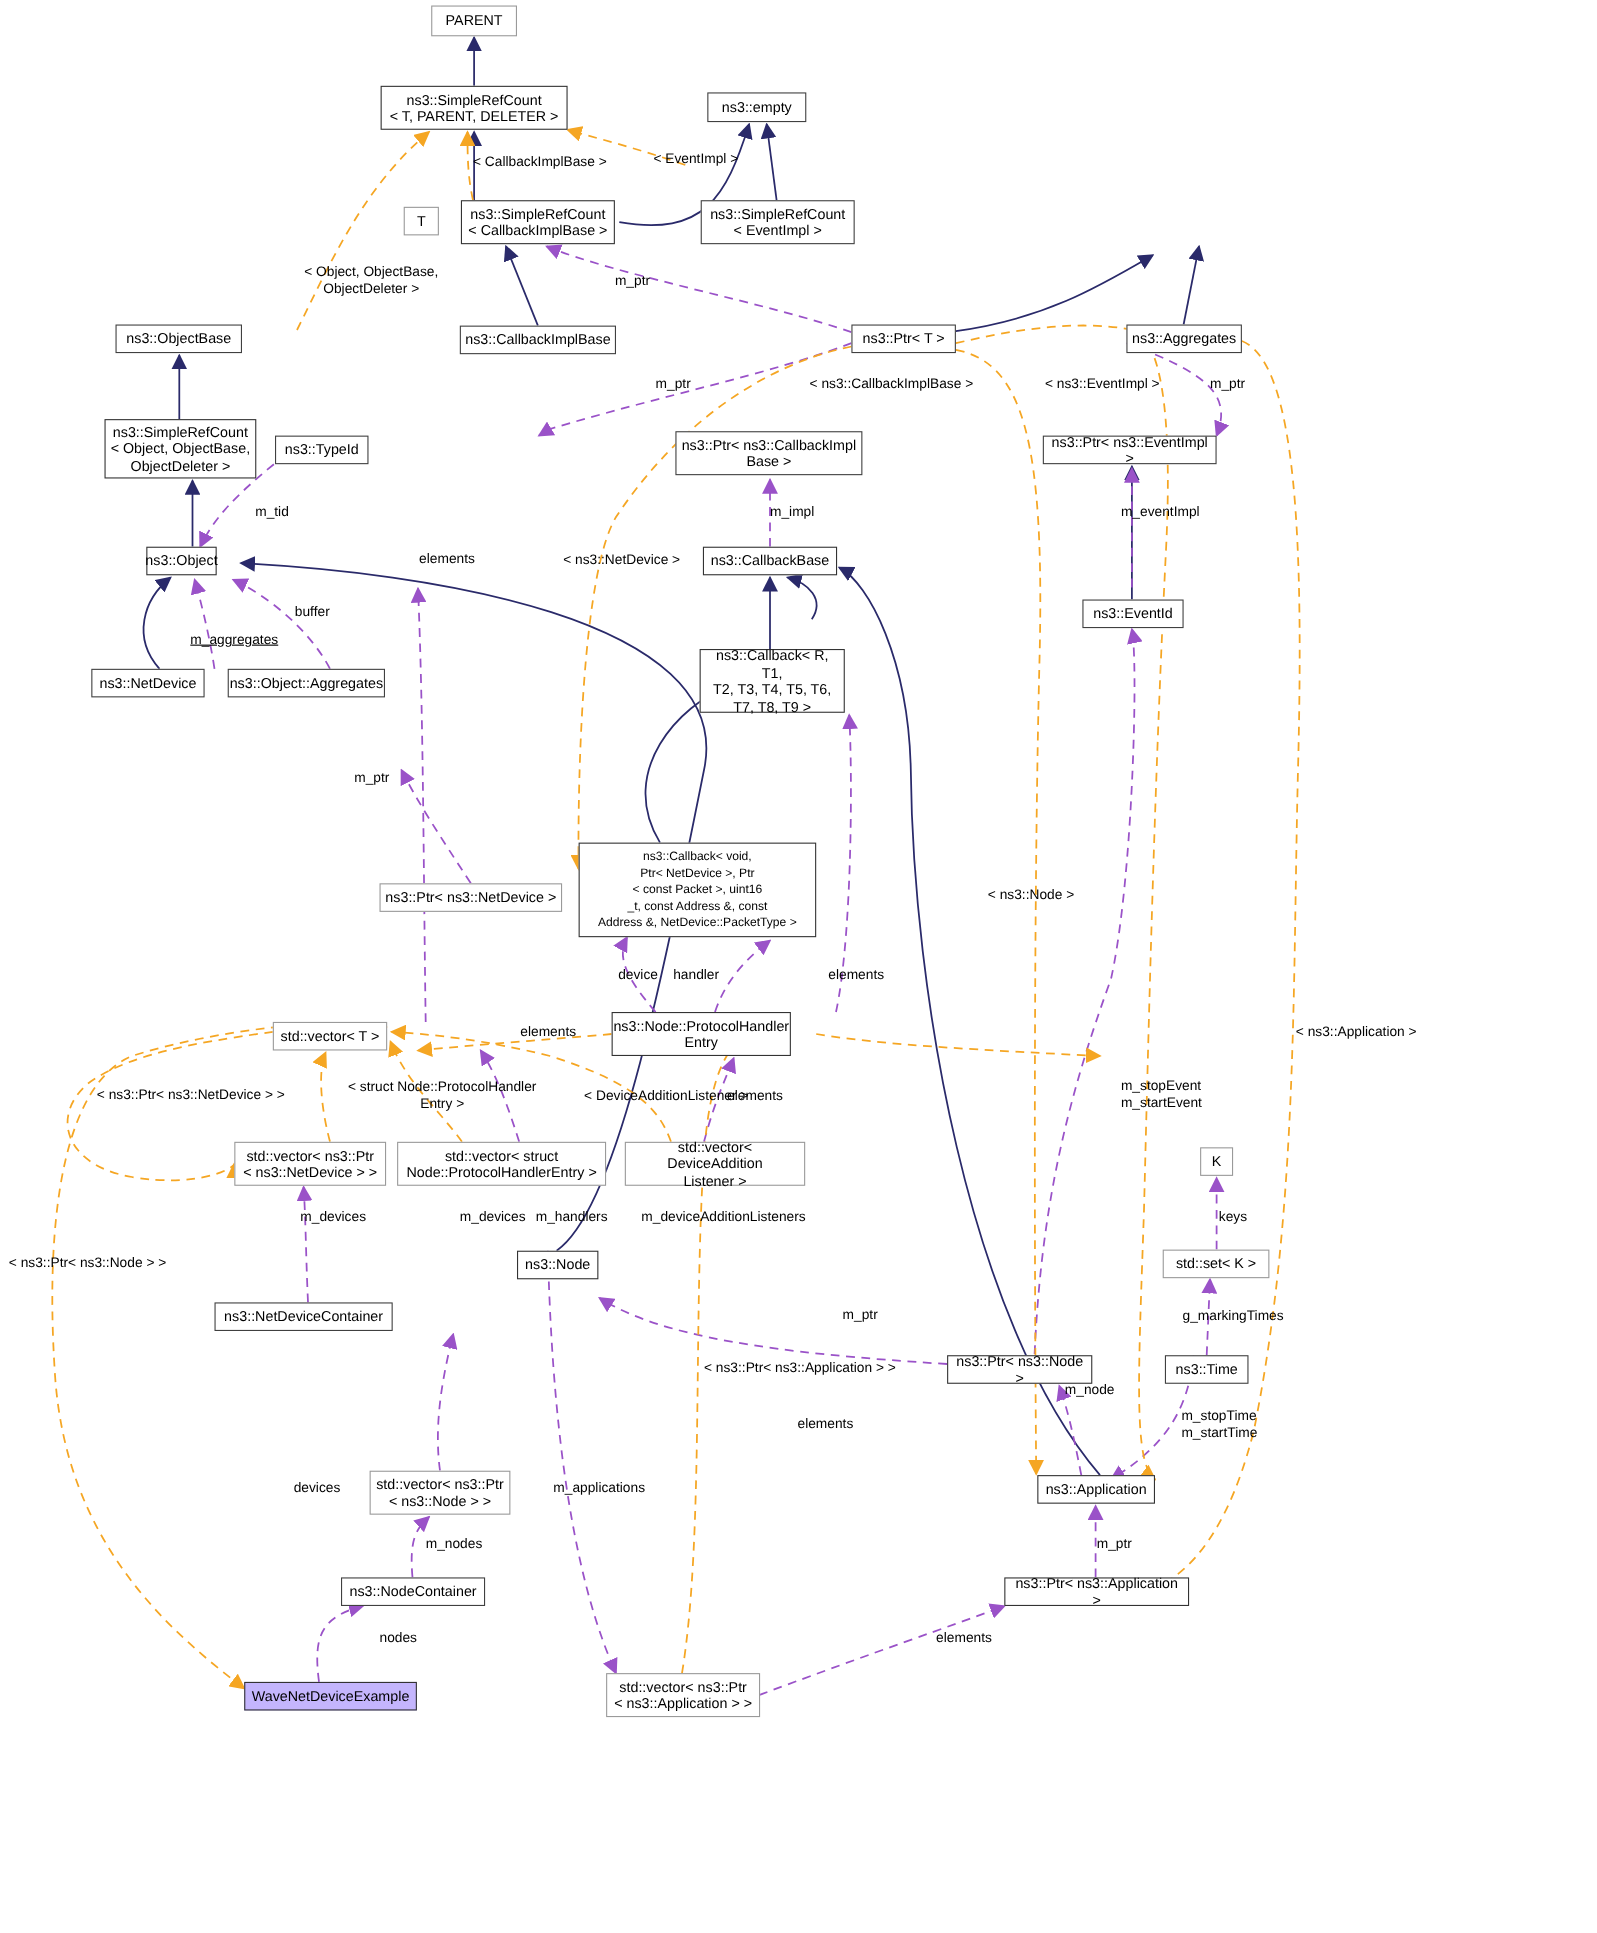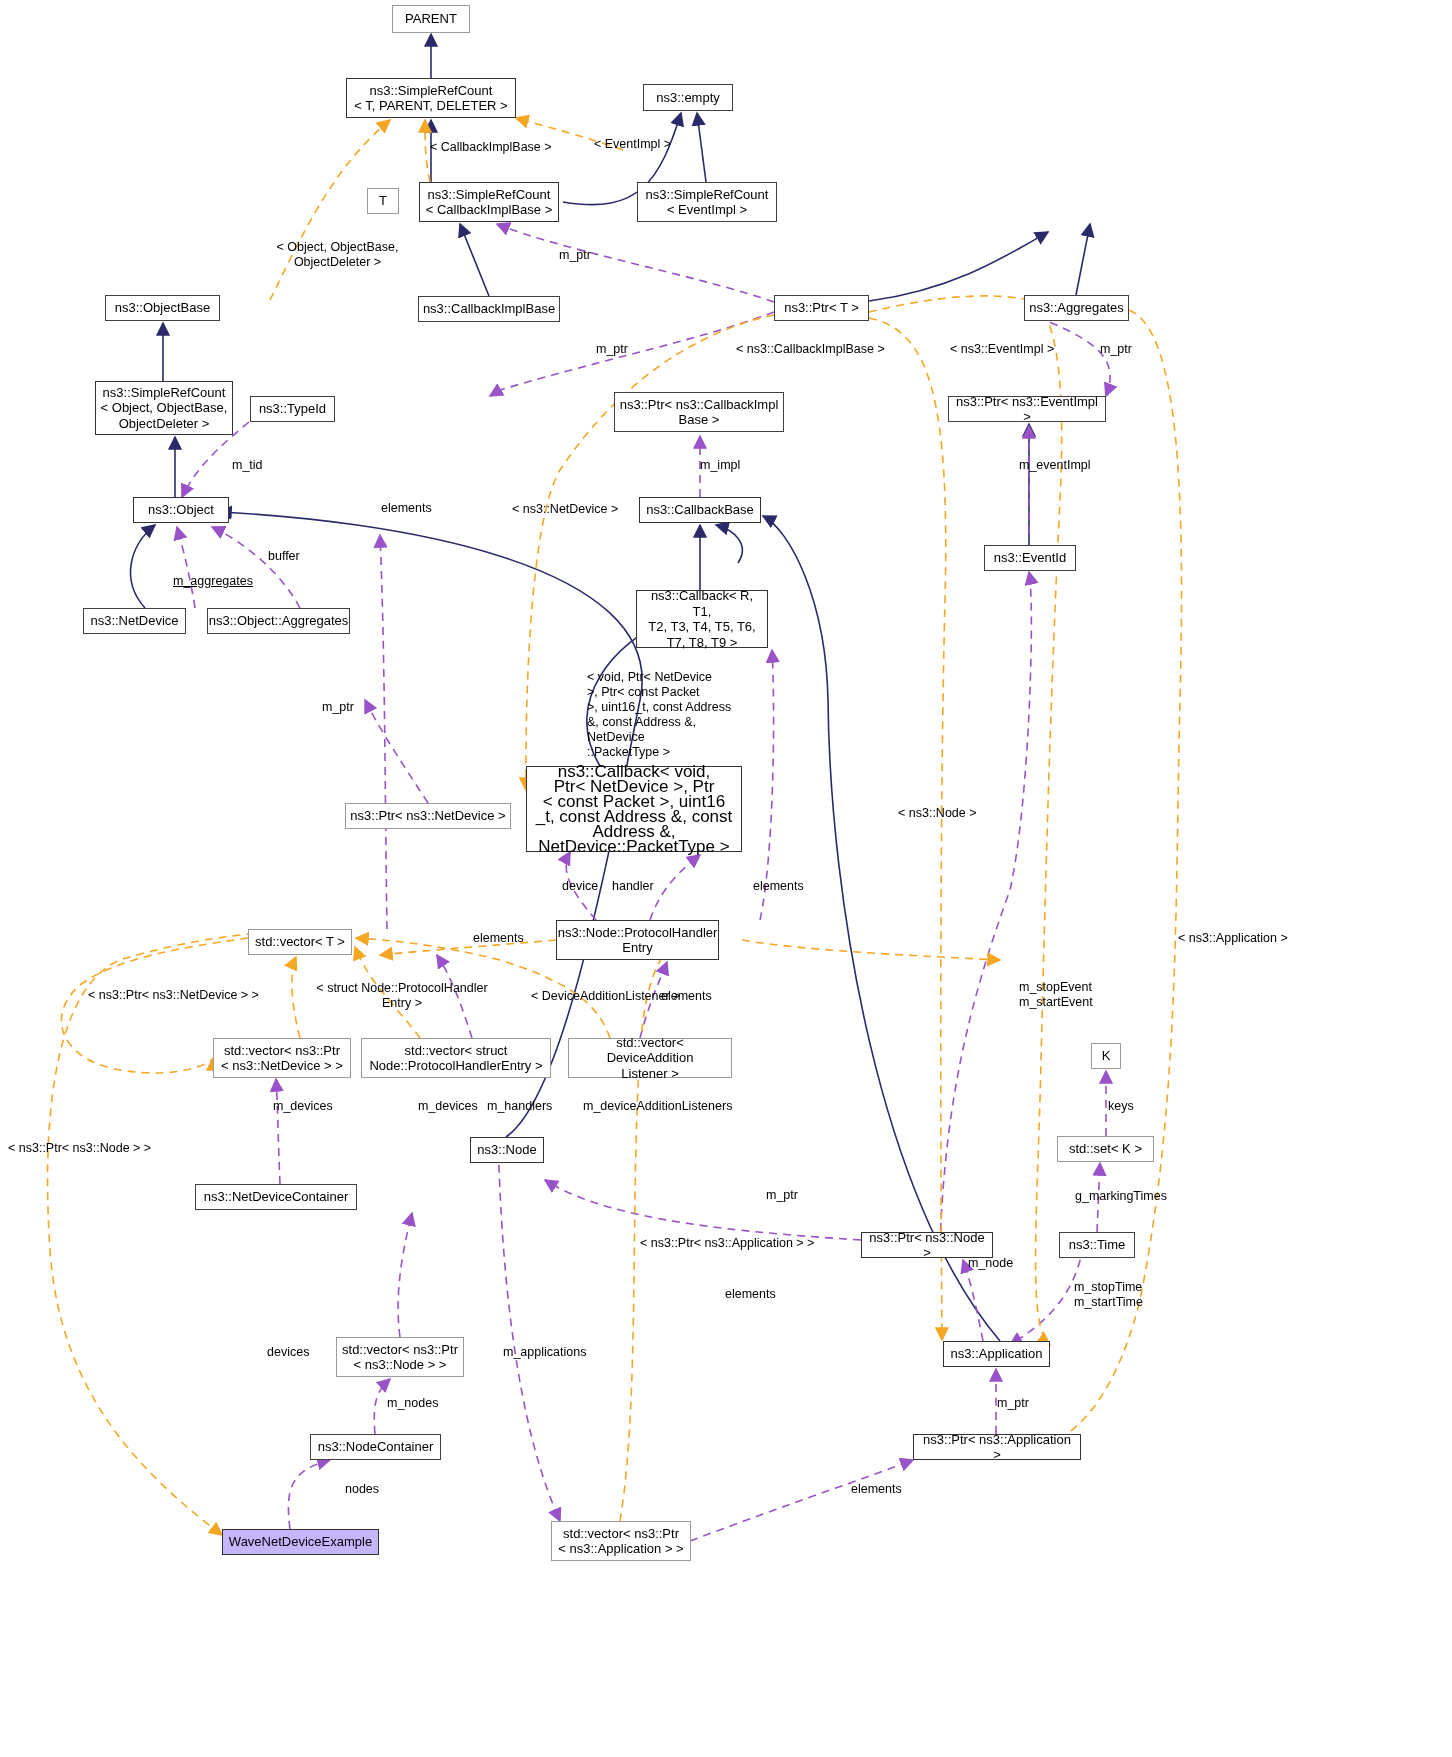--- a/index.html
+++ b/index.html
@@ -139,29 +139,29 @@
 <div class="node" style="left:418px;top:296px;width:142px;height:26px;">ns3::CallbackImplBase</div>
 <div class="node" style="left:774px;top:295px;width:95px;height:26px;">ns3::Ptr&lt; T &gt;</div>
 <div class="node" style="left:1024px;top:295px;width:105px;height:26px;">ns3::Aggregates</div>
 <div class="node thick" style="left:95px;top:381px;width:138px;height:54px;">ns3::SimpleRefCount
 &lt; Object, ObjectBase,
 ObjectDeleter &gt;</div>
 <div class="node" style="left:250px;top:396px;width:85px;height:26px;">ns3::TypeId</div>
 <div class="node" style="left:614px;top:392px;width:170px;height:40px;">ns3::Ptr&lt; ns3::CallbackImpl
 Base &gt;</div>
 <div class="node" style="left:948px;top:396px;width:158px;height:26px;">ns3::Ptr&lt; ns3::EventImpl &gt;</div>
-<div class="node thick" style="left:133px;top:497px;width:96px;height:26px;">ns3::Object</div>
+<div class="node thick" style="left:133px;top:497px;width:64px;height:26px;">ns3::Object</div>
 <div class="node thick" style="left:639px;top:497px;width:122px;height:26px;">ns3::CallbackBase</div>
 <div class="node" style="left:984px;top:545px;width:92px;height:26px;">ns3::EventId</div>
 <div class="node" style="left:83px;top:608px;width:103px;height:26px;">ns3::NetDevice</div>
 <div class="node" style="left:207px;top:608px;width:143px;height:26px;">ns3::Object::Aggregates</div>
 <div class="node thick" style="left:636px;top:590px;width:132px;height:58px;">ns3::Callback&lt; R, T1,
 T2, T3, T4, T5, T6,
 T7, T8, T9 &gt;</div>
-<div class="node thick" style="left:526px;top:766px;width:216px;height:86px;font-size:17px;line-height:15px;">ns3::Callback&lt; void,
+<div class="node thick" style="left:526px;top:766px;width:216px;height:86px;font-size:11px;line-height:15px;">ns3::Callback&lt; void,
  Ptr&lt; NetDevice &gt;, Ptr
 &lt; const Packet &gt;, uint16
 _t, const Address &amp;, const
  Address &amp;, NetDevice::PacketType &gt;</div>
 <div class="node thin" style="left:345px;top:803px;width:166px;height:26px;">ns3::Ptr&lt; ns3::NetDevice &gt;</div>
 <div class="node thick" style="left:556px;top:920px;width:163px;height:40px;">ns3::Node::ProtocolHandler
 Entry</div>
 <div class="node thin" style="left:248px;top:929px;width:104px;height:26px;">std::vector&lt; T &gt;</div>
 <div class="node thin" style="left:213px;top:1038px;width:138px;height:40px;">std::vector&lt; ns3::Ptr
 &lt; ns3::NetDevice &gt; &gt;</div>
@@ -194,25 +194,20 @@
 <div class="elabel lft" style="left:736px;top:342px;">&lt; ns3::CallbackImplBase &gt;</div>
 <div class="elabel lft" style="left:950px;top:342px;">&lt; ns3::EventImpl &gt;</div>
 <div class="elabel lft" style="left:232px;top:458px;">m_tid</div>
 <div class="elabel lft" style="left:700px;top:458px;">m_impl</div>
 <div class="elabel lft" style="left:1019px;top:458px;">m_eventImpl</div>
 <div class="elabel lft" style="left:381px;top:501px;">elements</div>
 <div class="elabel lft" style="left:512px;top:502px;">&lt; ns3::NetDevice &gt;</div>
 <div class="elabel lft" style="left:173px;top:574px;text-decoration:underline;">m_aggregates</div>
 <div class="elabel lft" style="left:268px;top:549px;">buffer</div>
 <div class="elabel lft" style="left:322px;top:700px;">m_ptr</div>
-<div class="elabel lft" style="left:587px;top:670px;width:170px;">&lt; void, Ptr&lt; NetDevice
-&gt;, Ptr&lt; const Packet
-&gt;, uint16_t, const Address
-&amp;, const Address &amp;, NetDevice
-::PacketType &gt;</div>
 <div class="elabel lft" style="left:898px;top:806px;">&lt; ns3::Node &gt;</div>
 <div class="elabel lft" style="left:562px;top:879px;">device</div>
 <div class="elabel lft" style="left:612px;top:879px;">handler</div>
 <div class="elabel lft" style="left:753px;top:879px;">elements</div>
 <div class="elabel lft" style="left:1178px;top:931px;">&lt; ns3::Application &gt;</div>
 <div class="elabel lft" style="left:473px;top:931px;">elements</div>
 <div class="elabel lft" style="left:88px;top:988px;">&lt; ns3::Ptr&lt; ns3::NetDevice &gt; &gt;</div>
 <div class="elabel ctr" style="left:312px;top:981px;width:180px;">&lt; struct Node::ProtocolHandler
 Entry &gt;</div>
 <div class="elabel lft" style="left:507px;top:989px;margin-left:24px;">&lt; DeviceAdditionListener &gt;</div>

